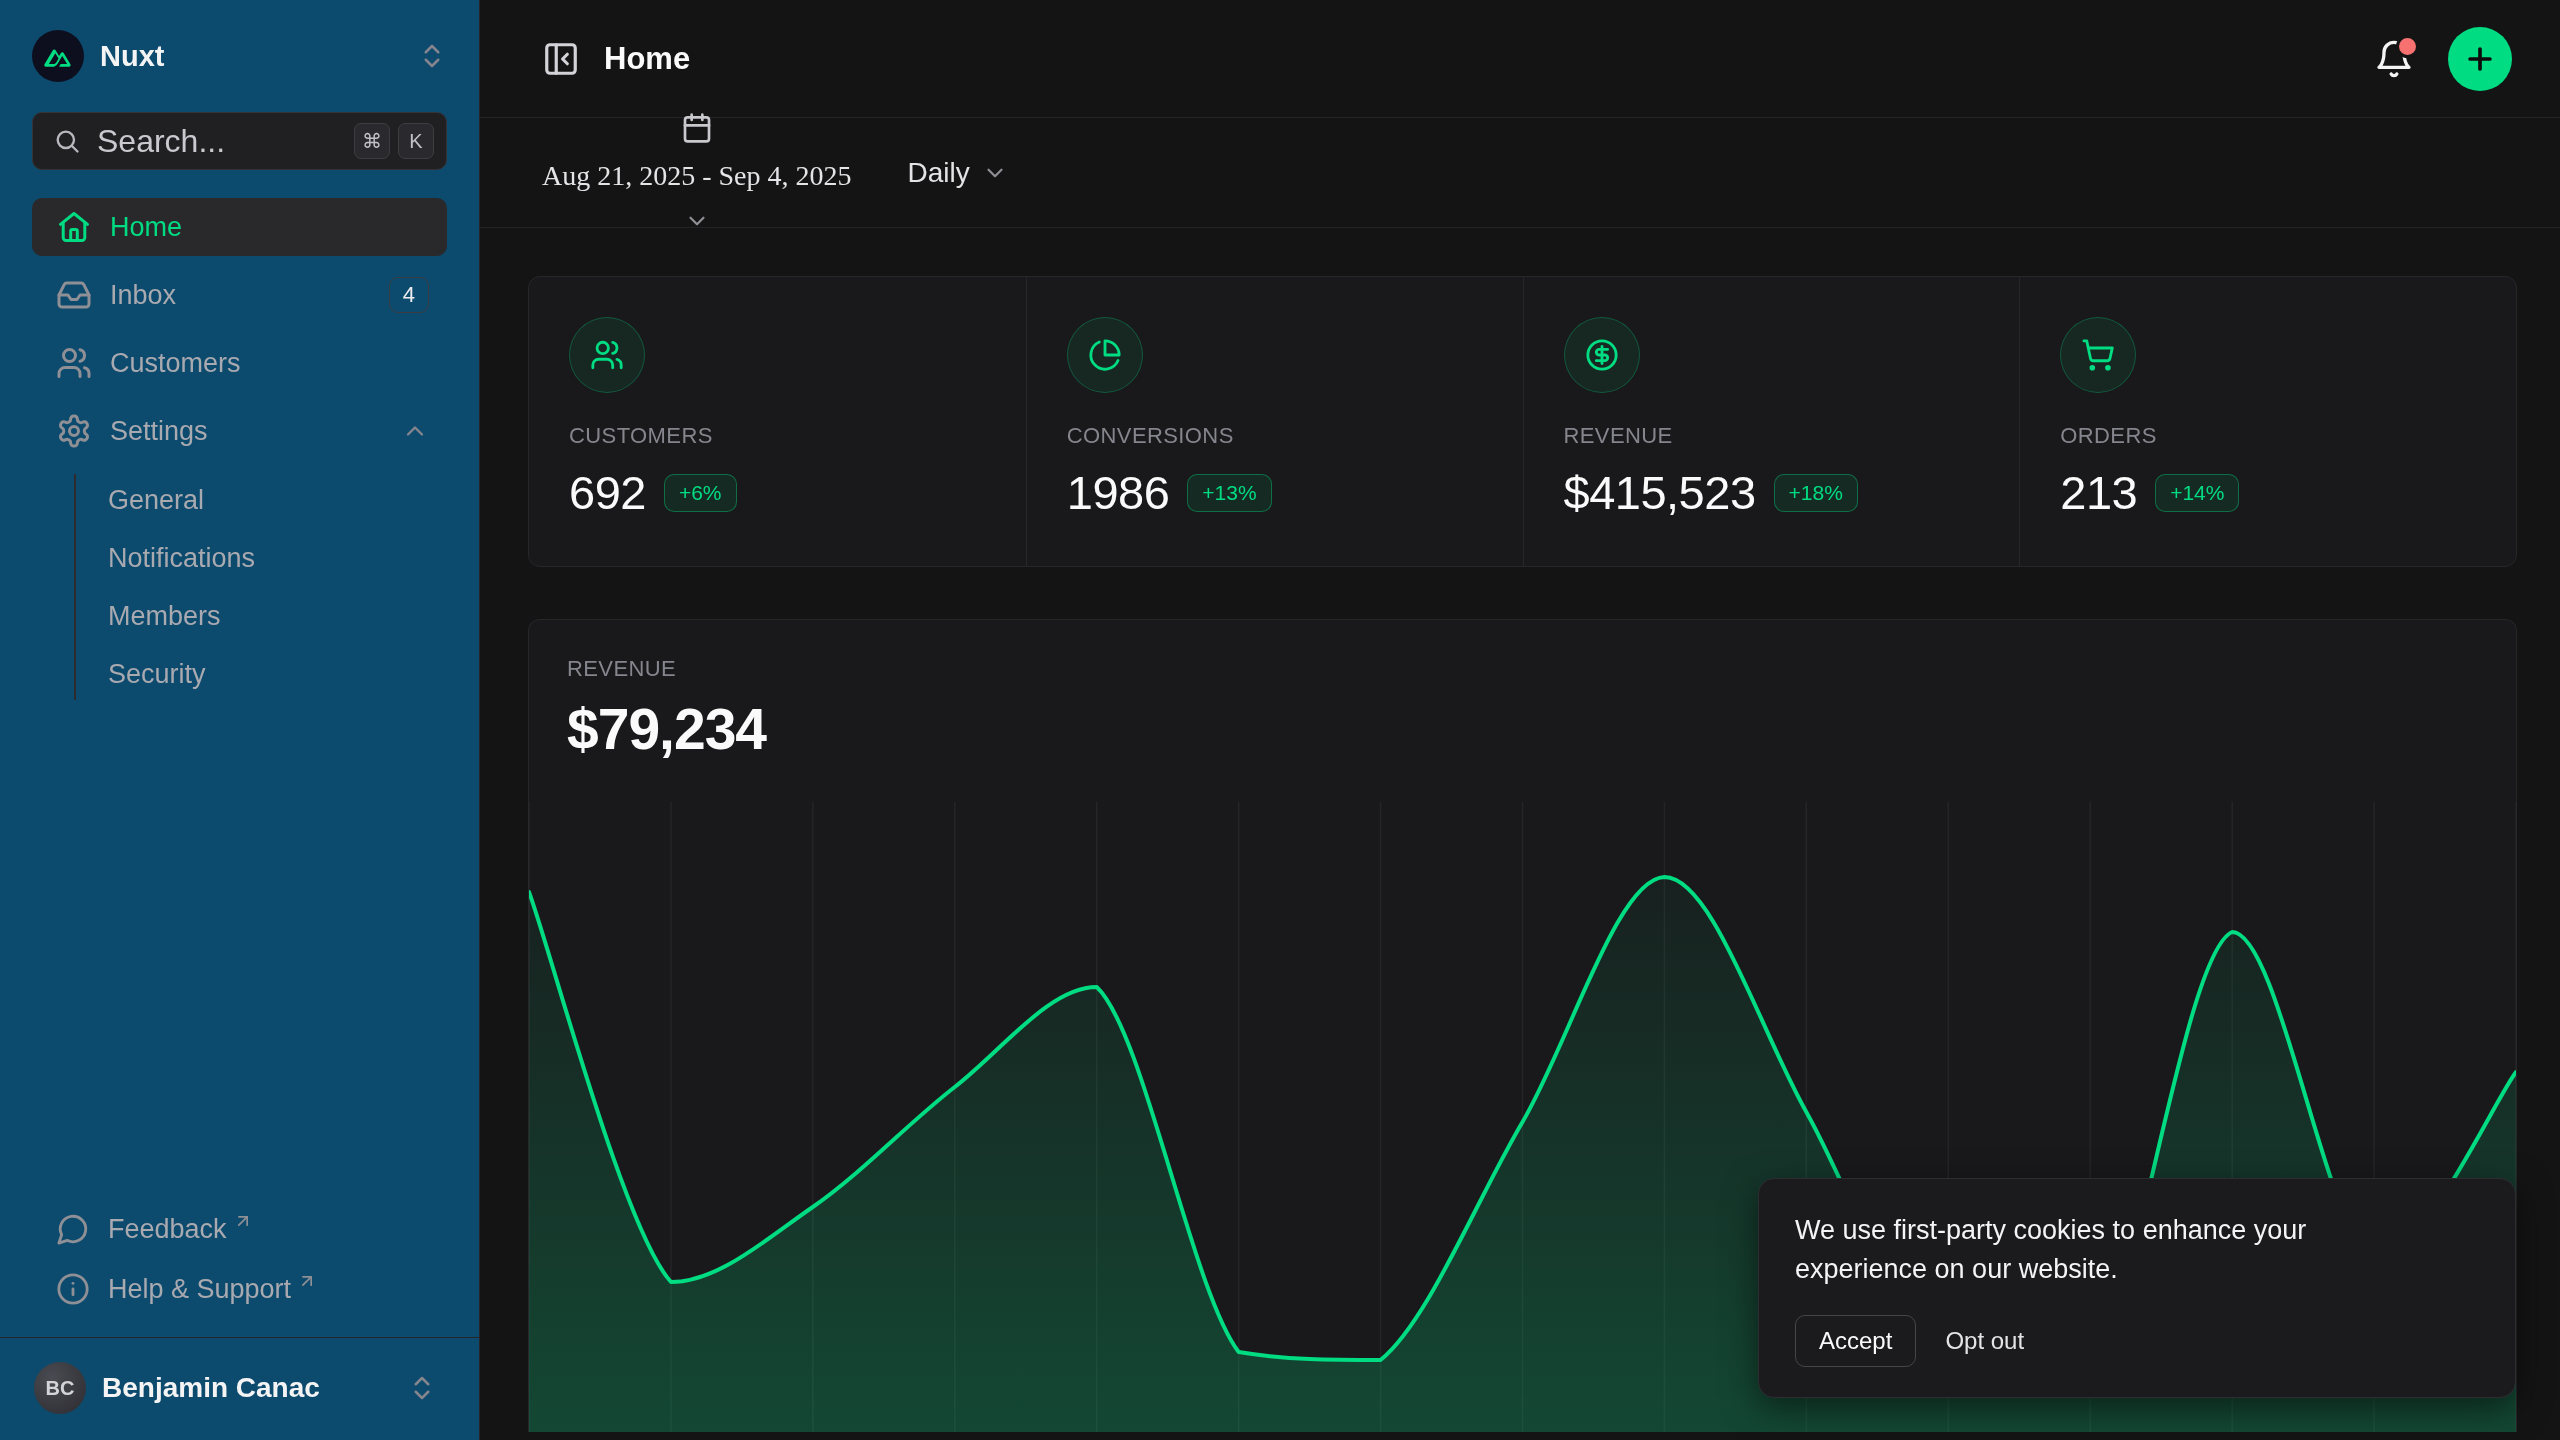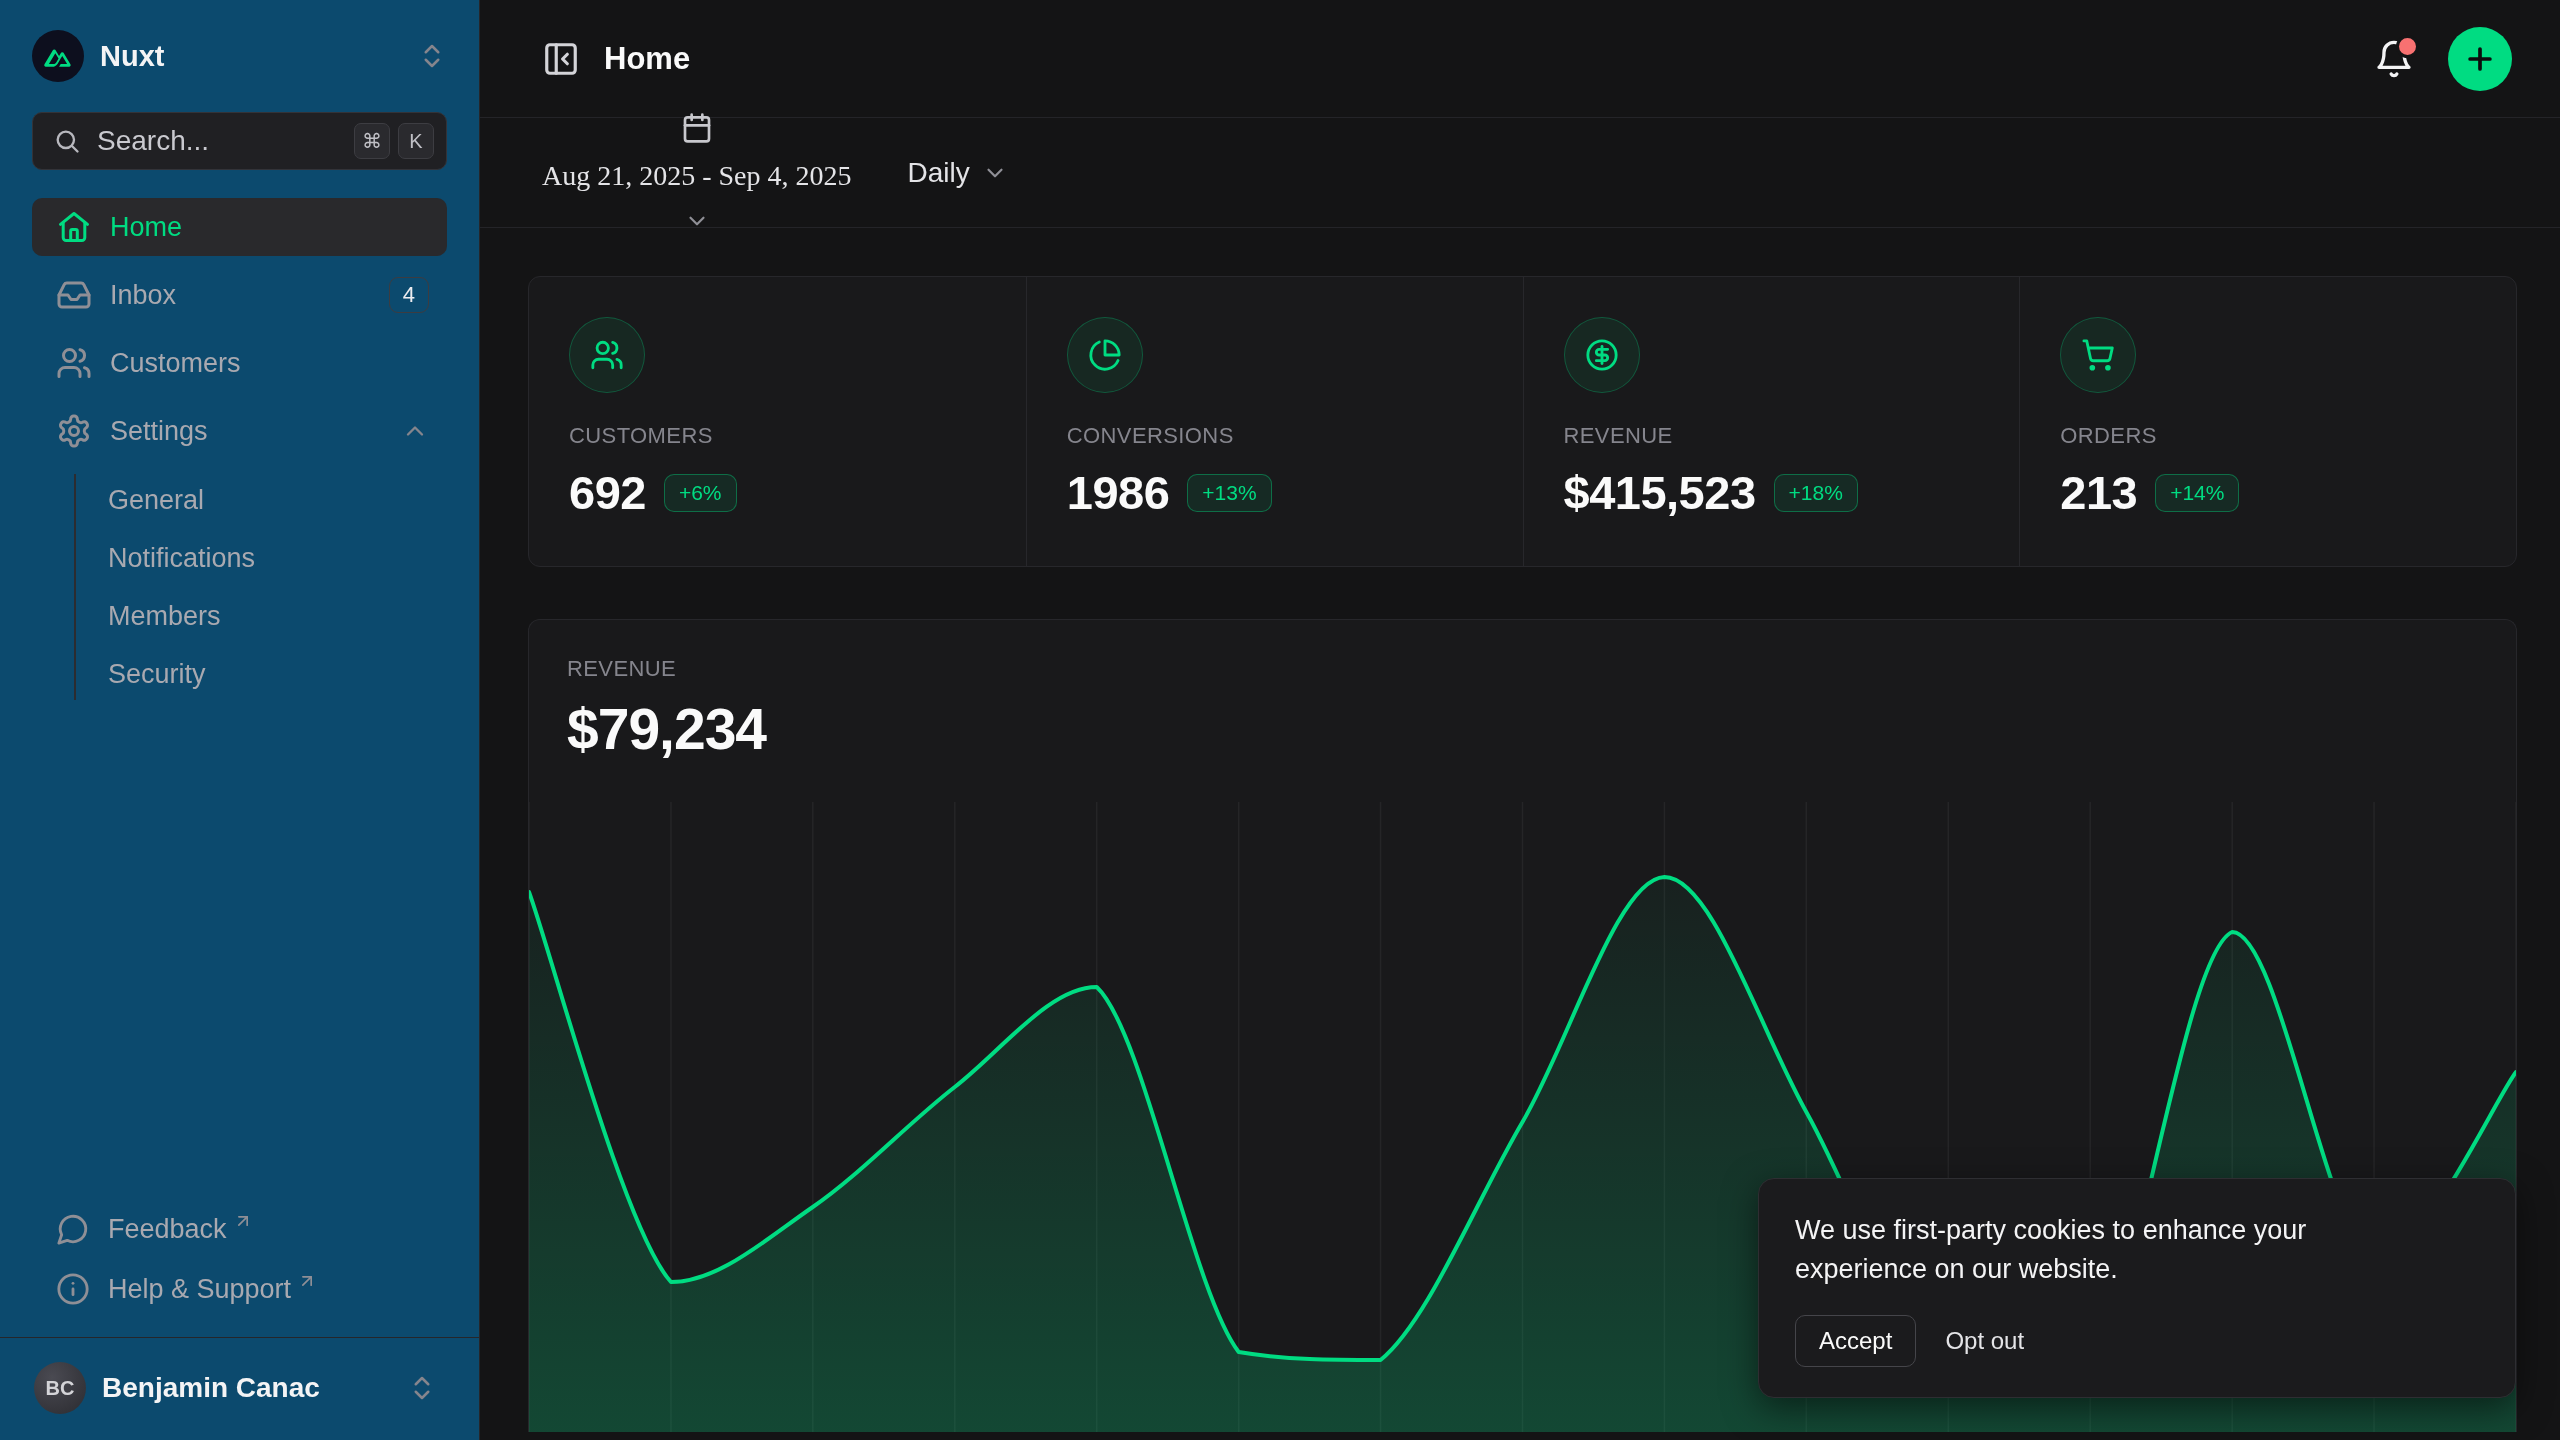--- a/index.html
+++ b/index.html
@@ -18,21 +18,21 @@
     display:flex;flex-direction:column;box-sizing:border-box;
   }
   .logo-row{display:flex;align-items:center;padding:30px 32px 0;}
   .logo-circle{width:52px;height:52px;border-radius:50%;background:#0d0f1e;display:flex;align-items:center;justify-content:center;}
   .logo-name{font-size:29px;font-weight:600;color:#f4f4f5;margin-left:16px;flex:1;}
   .muted-ic{color:#85858d}
   .search{
     margin:30px 32px 0;height:58px;border-radius:10px;border:1px solid #333338;
     background:#202023;display:flex;align-items:center;padding:0 12px 0 20px;box-sizing:border-box;
   }
-  .search input{flex:1;background:transparent;border:none;outline:none;color:#fafafa;font-size:28px;margin-left:14px;font-family:inherit;min-width:0;}
+  .search input{flex:1;background:transparent;border:none;outline:none;color:#fafafa;font-size:32px;margin-left:14px;font-family:inherit;min-width:0;}
   .search input::placeholder{color:#c9c9cf;opacity:1}
   .kbd{min-width:36px;height:36px;border-radius:7px;border:1px solid #3d3d42;background:#2a2a2e;color:#c0c0c6;
        font-size:20px;display:flex;align-items:center;justify-content:center;margin-left:8px;padding:0 6px;box-sizing:border-box;}
   .nav{margin-top:28px;padding:0 32px;display:flex;flex-direction:column;gap:10px;}
   .nav-item{height:58px;border-radius:10px;display:flex;align-items:center;padding:0 18px 0 24px;color:#a9a9b0;font-size:27px;font-weight:500;cursor:pointer;}
   .nav-item .nicon{color:#8f8f96;margin-right:18px;display:flex;}
   .nav-item.active{background:#29292c;color:#00dc82;}
   .nav-item.active .nicon{color:#00dc82;}
   .count-badge{margin-left:auto;font-size:22px;color:#ececf0;border:1px solid #3c3c41;border-radius:9px;padding:4px 13px;}
   .chev-right{margin-left:auto;color:#85858d;display:flex;}
@@ -66,21 +66,21 @@
 
   .content{padding:48px 43px 0 48px;flex:1;min-height:0;}
 
   .stats-card{display:grid;grid-template-columns:repeat(4,1fr);background:#19191b;border:1px solid #27272b;border-radius:12px;}
   .stat{padding:40px 40px 46px;border-left:1px solid #27272b;cursor:pointer;}
   .stat:first-child{border-left:none;}
   .stat-icon-circle{width:74px;height:74px;border-radius:50%;background:rgba(0,220,130,0.08);border:1px solid rgba(0,220,130,0.28);
                     color:#00dc82;display:flex;align-items:center;justify-content:center;}
   .stat-label{margin-top:30px;font-size:22px;font-weight:500;color:#85858d;letter-spacing:0.4px;}
   .stat-value-row{margin-top:16px;display:flex;align-items:center;gap:18px;}
-  .stat-value{font-size:47px;font-weight:700;color:#fafafa;letter-spacing:-0.5px;}
+  .stat-value{font-size:47px;font-weight:400;color:#fafafa;letter-spacing:-0.5px;}
   .delta-badge{font-size:21px;font-weight:500;color:#00dc82;background:rgba(0,220,130,0.09);border:1px solid rgba(0,220,130,0.38);
                border-radius:10px;padding:6px 14px;}
 
   .revenue-card{margin-top:52px;background:#19191b;border:1px solid #27272b;border-radius:12px 12px 0 0;border-bottom:none;overflow:hidden;}
   .revenue-head{padding:36px 38px 0;}
   .revenue-label{font-size:22px;font-weight:500;color:#85858d;letter-spacing:0.4px;}
   .revenue-value{font-size:57px;font-weight:700;color:#fafafa;letter-spacing:-1px;margin-top:14px;}
   .chart-wrap{margin-top:40px;height:630px;}
   .chart-wrap svg{width:100%;height:630px;}
 

